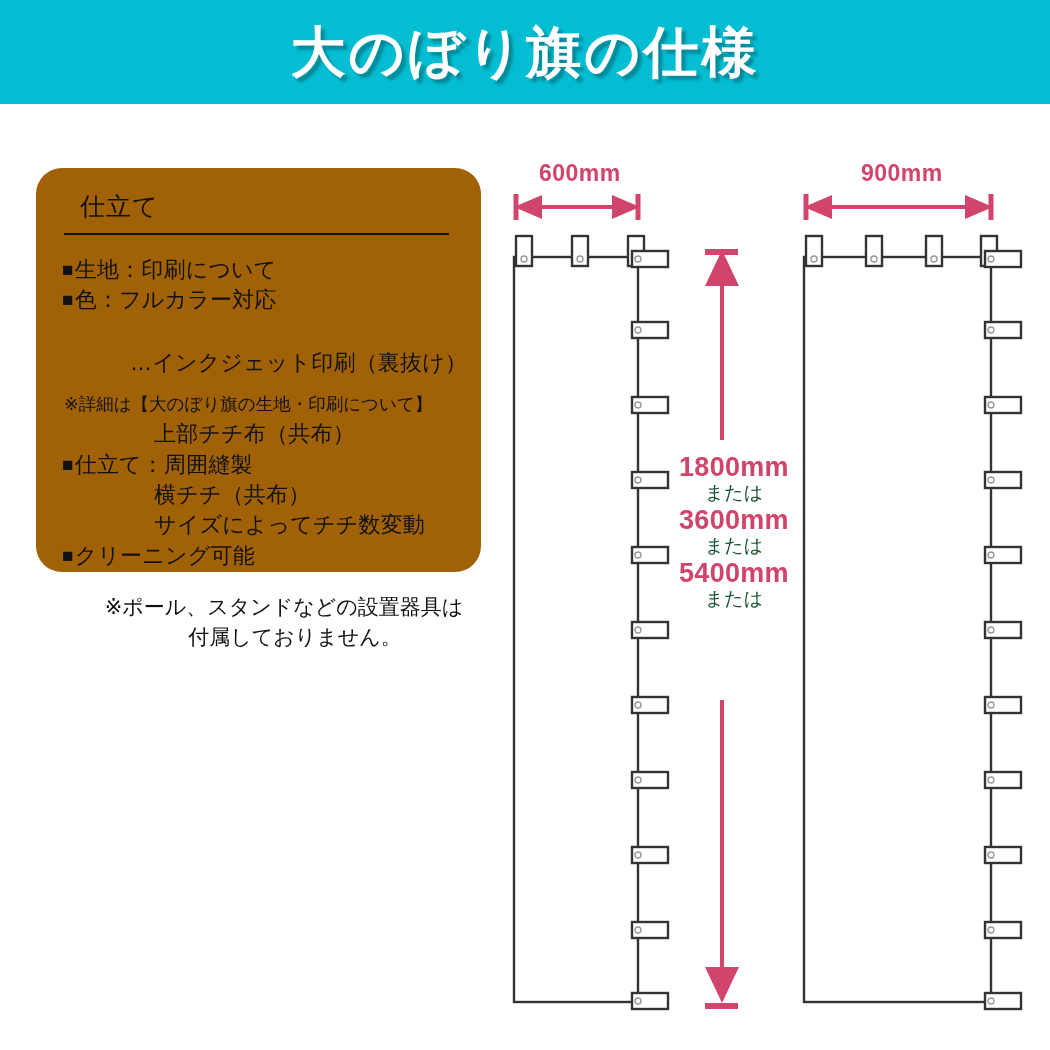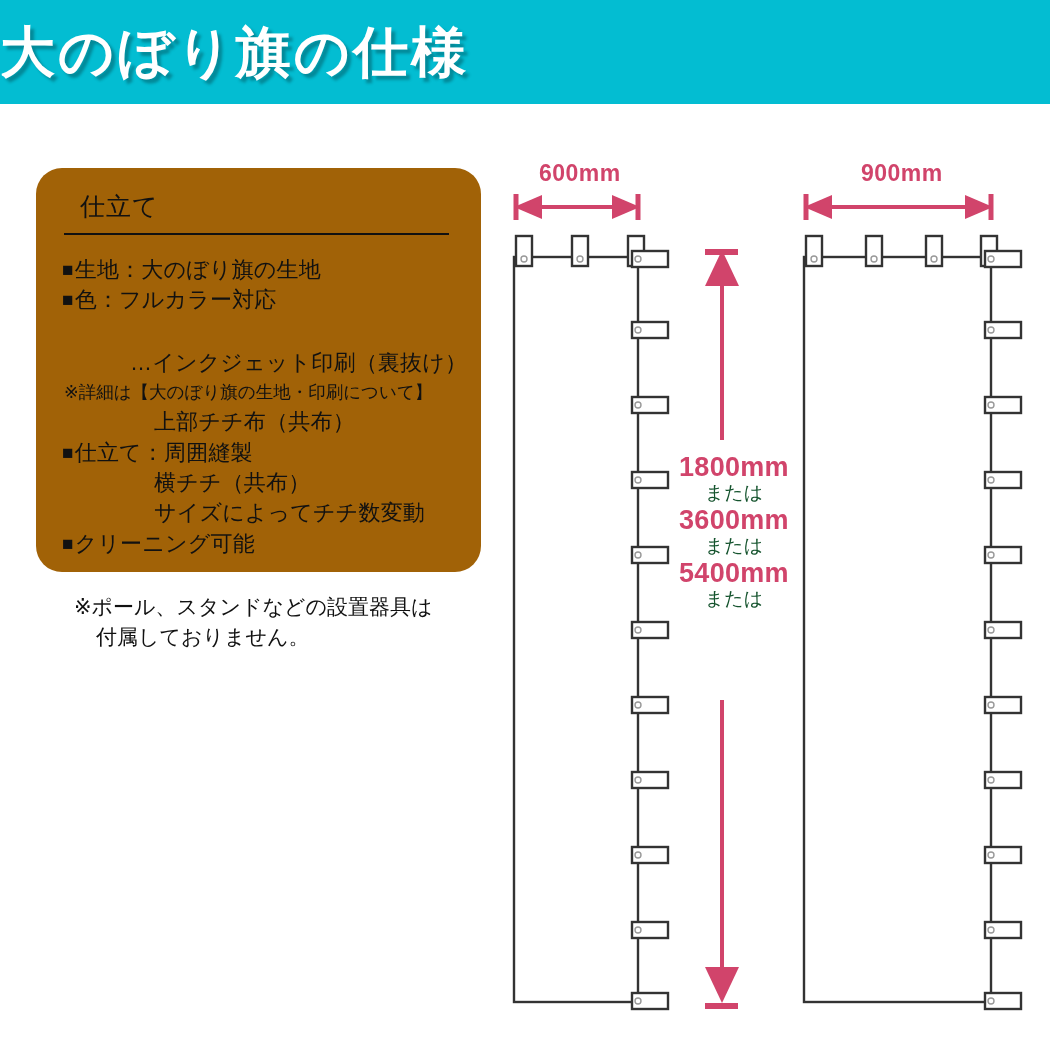--- a/index.html
+++ b/index.html
@@ -20,21 +20,21 @@
   
   #header-banner {
     position: absolute;
     left: 0;
     top: 0;
     width: 1050px;
     height: 104px;
     background: #03bdd2;
     display: flex;
     align-items: center;
-    justify-content: flex-start;
+    justify-content: center;
   }
   #header-title {
     font-size: 55px;
     font-weight: 700;
     color: #ffffff;
     letter-spacing: 3px;
     line-height: 1;
     text-shadow: 4px 4px 3px rgba(0,0,0,0.28);
     white-space: nowrap;
   }
@@ -77,33 +77,34 @@
     font-size: 19px;
     position: relative;
     top: -1px;
   }
   .spec-line.indent-1 { padding-left: 68px; margin-top: 32px; }
   .spec-line.indent-2 { padding-left: 92px; }
   .spec-line.small {
     font-size: 17.5px;
     letter-spacing: 0px;
     padding-left: 2px;
-    margin-top: 2px;
+    margin-top: 14px;
     margin-bottom: 3px;
   }
 
   
   #panel-note {
     position: absolute;
     left: 74px;
     top: 592px;
     width: 420px;
     font-size: 21px;
     line-height: 1.45;
     color: #111;
+    text-align: center;
   }
   #panel-note .note-line-2 { padding-left: 22px; display: block; }
 
   
   #diagram {
     position: absolute;
     left: 0;
     top: 0;
     width: 1050px;
     height: 1050px;
@@ -145,21 +146,21 @@
 <body>
 
 <div id="header-banner">
   <div id="header-title">大のぼり旗の仕様</div>
 </div>
 
 <div id="spec-panel">
   <div id="spec-panel-heading">仕立て</div>
   <div id="spec-panel-rule"></div>
   <div id="spec-panel-lines">
-    <div class="spec-line bullet">生地：大のぼり旗の生地</div>
+    <div class="spec-line bullet">生地：印刷について</div>
     <div class="spec-line bullet">色：フルカラー対応</div>
     <div class="spec-line indent-1">…インクジェット印刷（裏抜け）</div>
     <div class="spec-line small">※詳細は【大のぼり旗の生地・印刷について】</div>
     <div class="spec-line indent-2">上部チチ布（共布）</div>
     <div class="spec-line bullet">仕立て：周囲縫製</div>
     <div class="spec-line indent-2">横チチ（共布）</div>
     <div class="spec-line indent-2">サイズによってチチ数変動</div>
     <div class="spec-line bullet">クリーニング可能</div>
   </div>
 </div>

